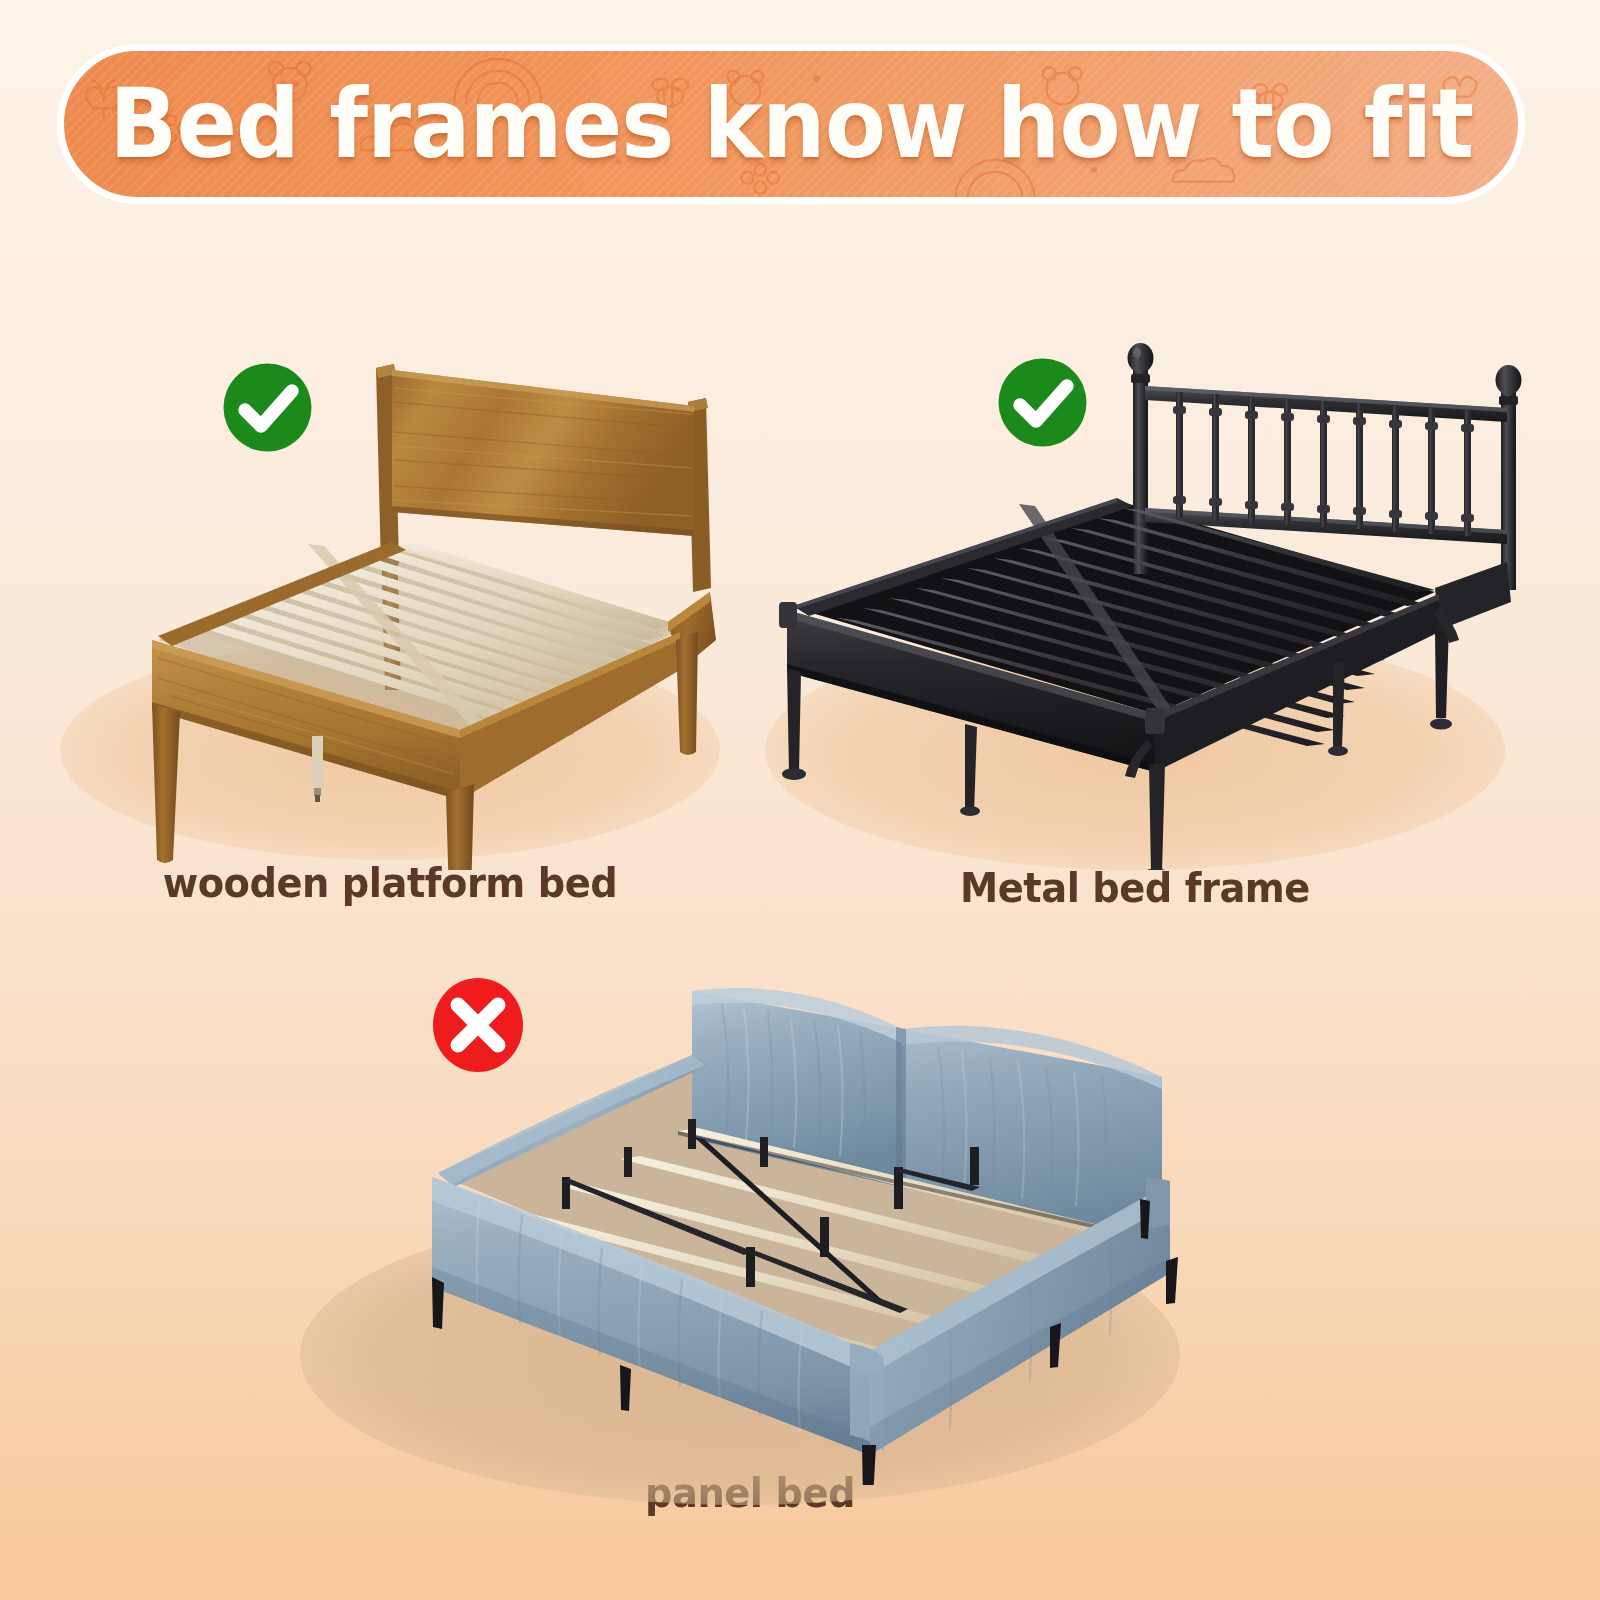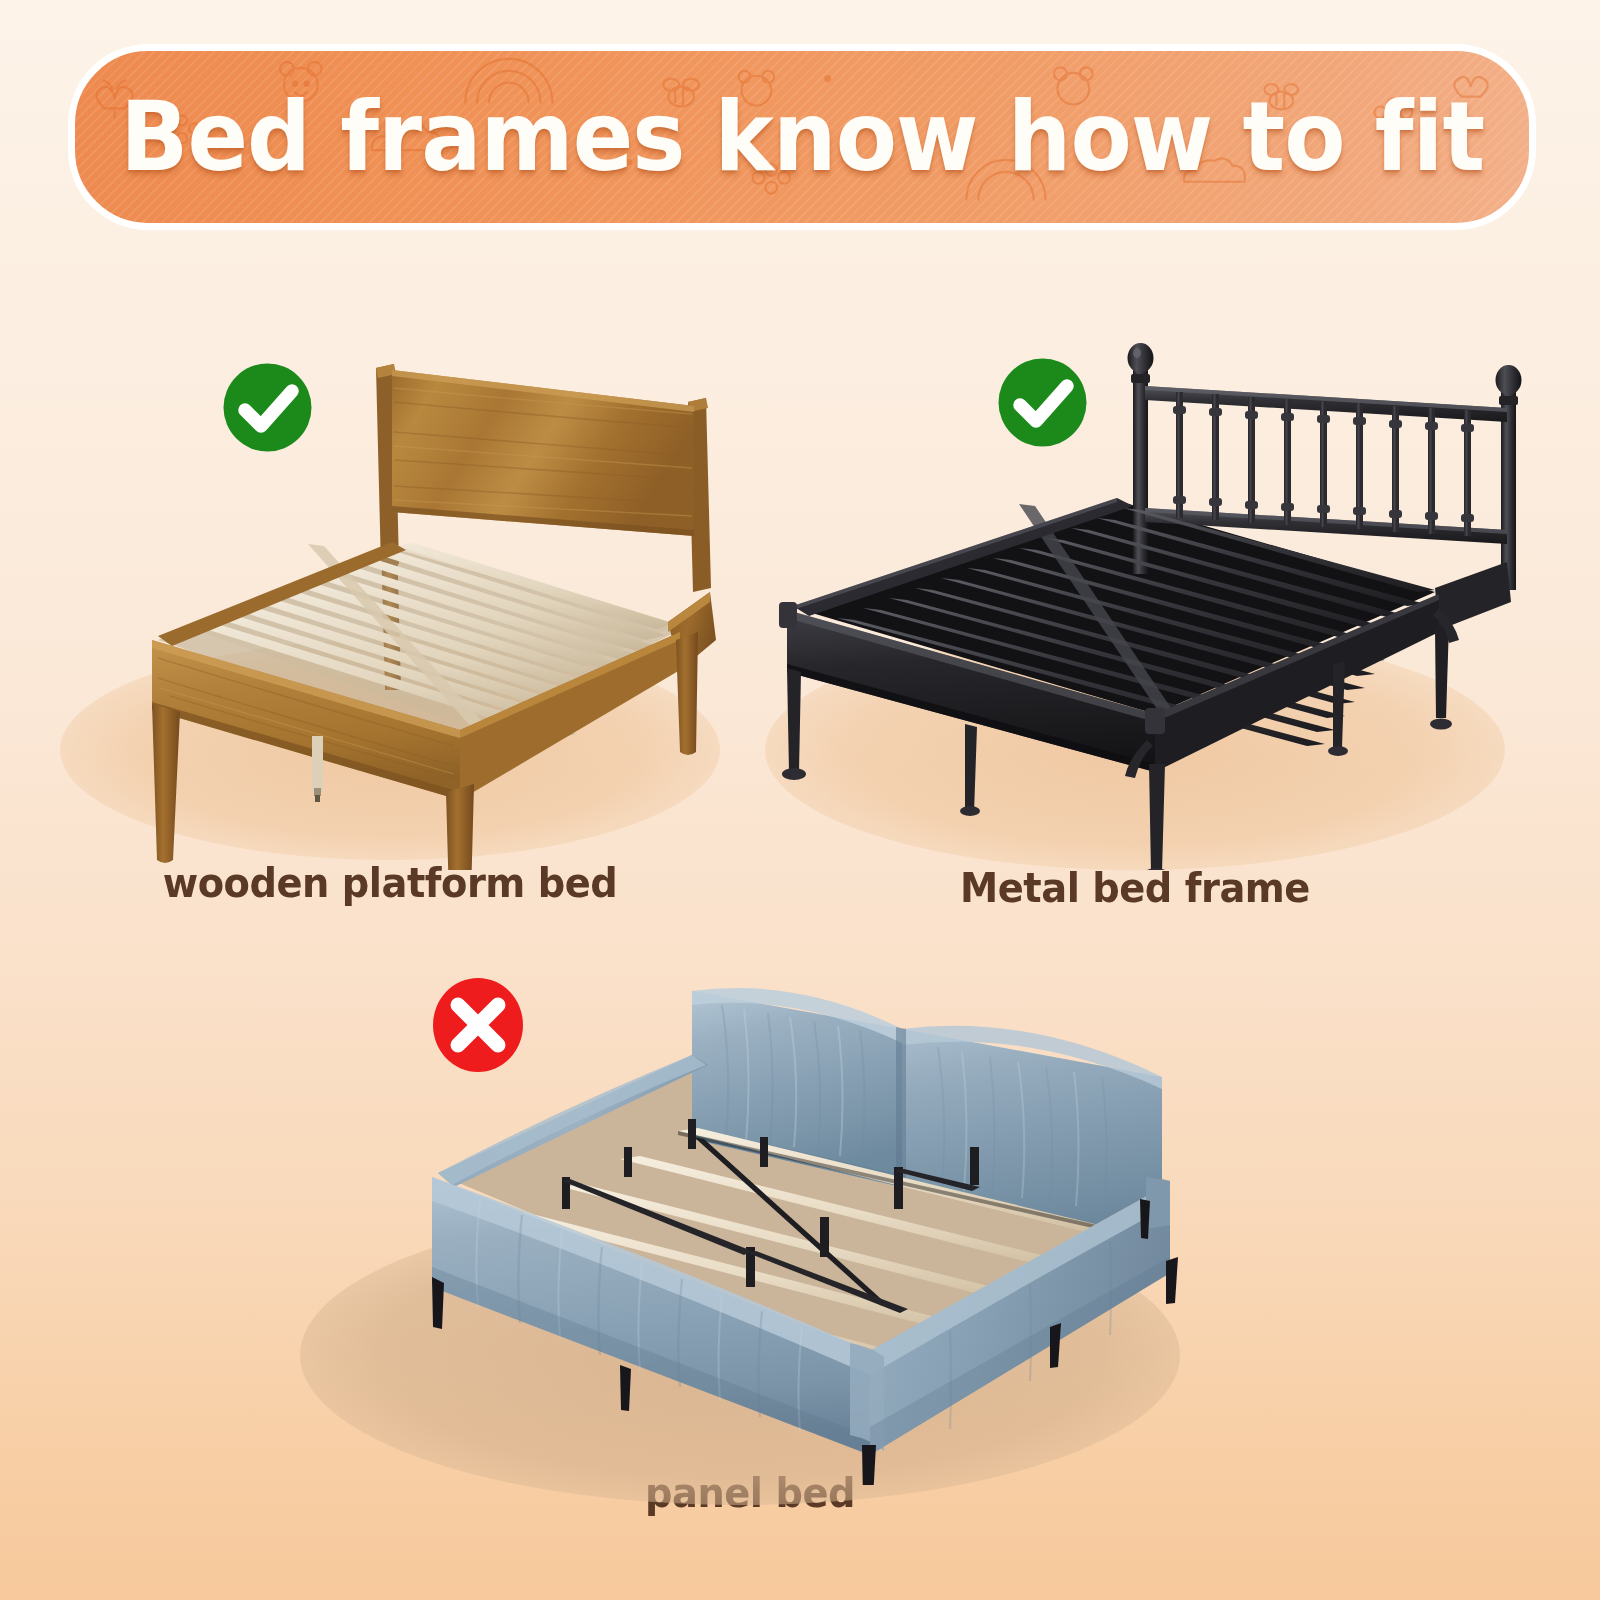--- a/index.html
+++ b/index.html
@@ -24,24 +24,24 @@
         #FAE2CC 58%,
         #F9D9BA 76%,
         #F8CFA6 90%,
         #F7C99C 100%);
     overflow: hidden;
   }
 
   
   .banner {
     position: absolute;
-    left: 68px;
+    left: 57px;
     top: 44px;
     width: 1468px;
-    height: 186px;
+    height: 160px;
     border-radius: 80px;
     background: linear-gradient(100deg, #EE8A4F 0%, #F09257 28%, #F19C66 62%, #F2A87B 88%, #F3B089 100%);
     border: 7px solid #FFFFFF;
     box-sizing: border-box;
     overflow: hidden;
     display: flex;
     align-items: center;
     justify-content: center;
   }
   .banner-stripes {

